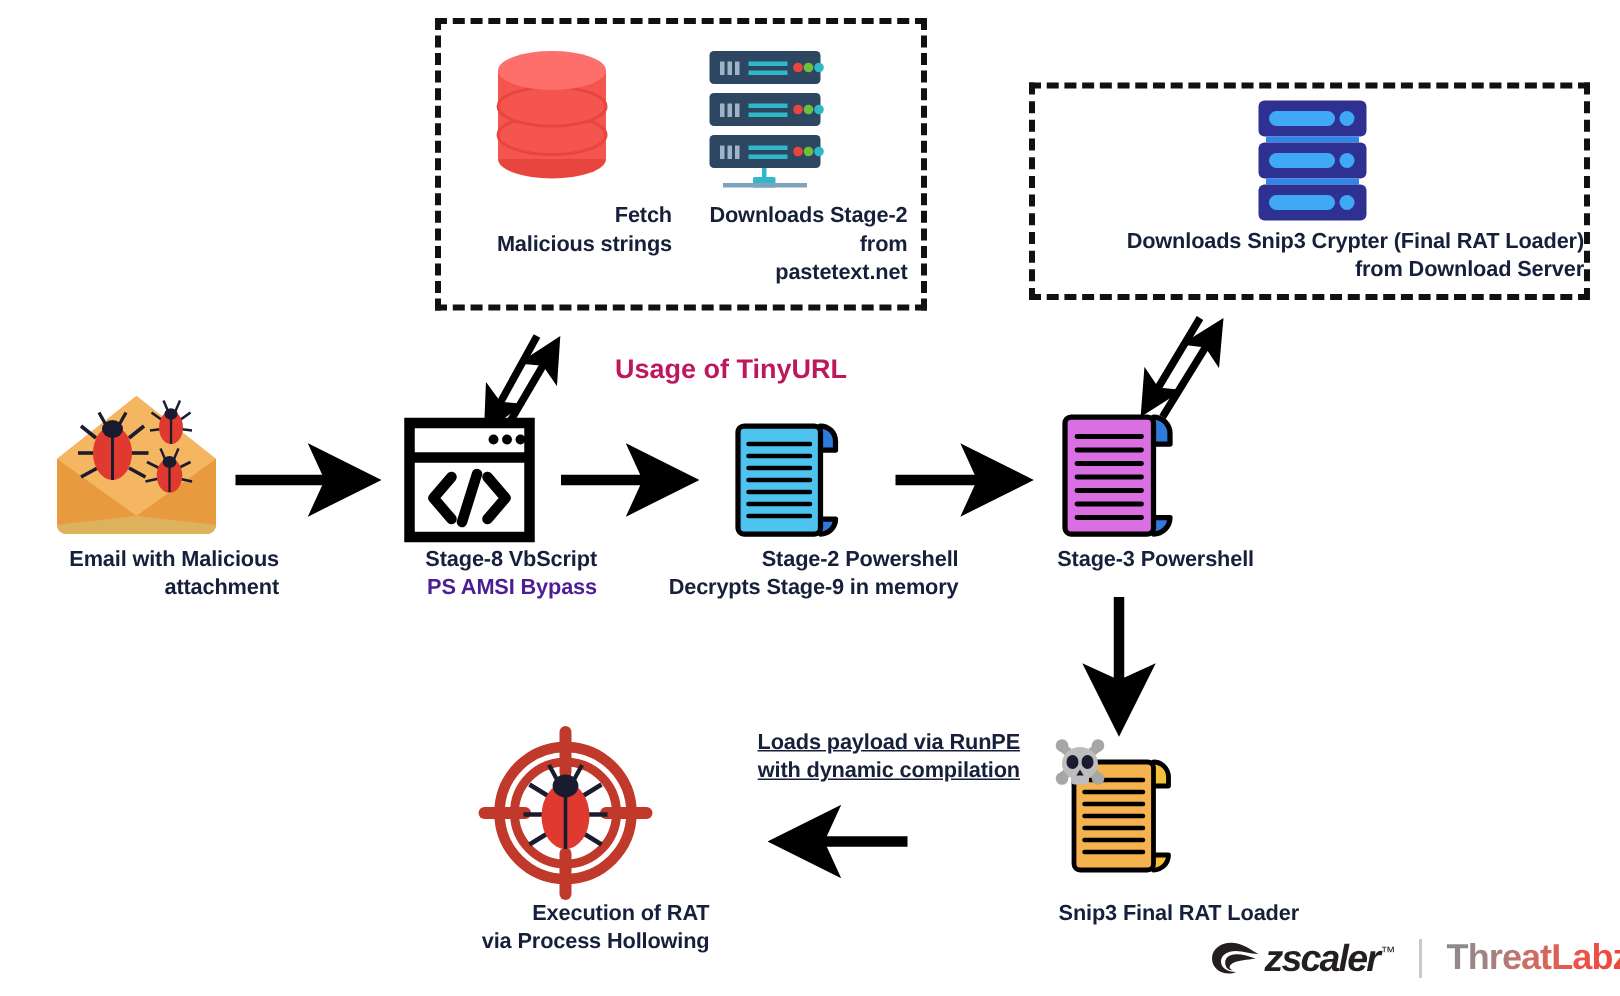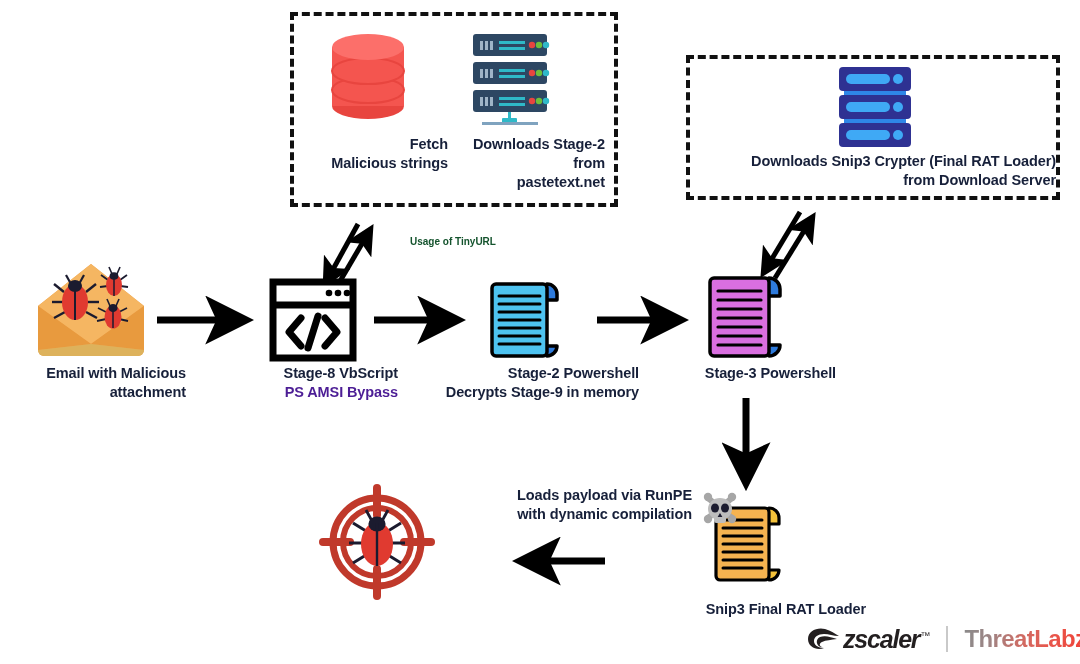--- a/index.html
+++ b/index.html
@@ -40,22 +40,22 @@
     line-height: 1.32;
     color: #17203a;
     letter-spacing: -0.1px;
   }
   .cap-line.red { color: #4c1d95; display: block; }
   .cap-line { display: block; }
 
   .note-red {
     position: absolute;
     font-weight: bold;
-    font-size: 10px;
-    color: #14532d;
+    font-size: 18px;
+    color: #be185d;
     white-space: nowrap;
   }
 
   
   .icon-wrap { position: absolute; }
   svg { display: block; overflow: visible; }
 
   
   .footer-logos {
     position: absolute;
@@ -361,21 +361,21 @@
         <ellipse cx="12" cy="18" rx="4" ry="4.6" fill="#1b1b2f"></ellipse>
         <ellipse cx="22" cy="18" rx="4" ry="4.6" fill="#1b1b2f"></ellipse>
         <path d="M17,23 l-2.4,4 l4.8,0 z" fill="#1b1b2f"></path>
       </g>
     </svg>
   </div>
   <div class="caption" style="left:640px; top:600px; width:226px;">
     <span class="cap-line">Snip3 Final RAT Loader</span>
   </div>
 
-  <div class="caption" style="left:460px; top:486px; width:232px;">
+  <div class="caption" style="left:448px; top:486px; width:232px;text-decoration:underline;">
     <span class="cap-line">Loads payload via RunPE</span>
     <span class="cap-line">with dynamic compilation</span>
   </div>
 
   <div class="icon-wrap" style="left:318px; top:483px;">
     <svg width="118" height="118" viewBox="0 0 118 118">
       <circle cx="59" cy="59" r="44" fill="none" stroke="#c0392b" stroke-width="7"></circle>
       <circle cx="59" cy="59" r="34" fill="none" stroke="#c0392b" stroke-width="6"></circle>
       <line x1="59" y1="5" x2="59" y2="32" stroke="#c0392b" stroke-width="8" stroke-linecap="round"></line>
       <line x1="59" y1="86" x2="59" y2="113" stroke="#c0392b" stroke-width="8" stroke-linecap="round"></line>
@@ -390,20 +390,24 @@
         <line x1="72" y1="60" x2="87" y2="60" stroke="#1b1b2f" stroke-width="3"></line>
         <line x1="70" y1="72" x2="83" y2="80" stroke="#1b1b2f" stroke-width="3"></line>
         <line x1="54" y1="38" x2="48" y2="27" stroke="#1b1b2f" stroke-width="2.8"></line>
         <line x1="64" y1="38" x2="70" y2="27" stroke="#1b1b2f" stroke-width="2.8"></line>
         <ellipse cx="59" cy="61" rx="16" ry="22" fill="#e03a30"></ellipse>
         <ellipse cx="59" cy="41" rx="8.6" ry="7.6" fill="#1b1b2f"></ellipse>
         <line x1="59" y1="40" x2="59" y2="83" stroke="#1b1b2f" stroke-width="2.4"></line>
       </g>
     </svg>
   </div>
+  <div class="caption" style="left:283px; top:600px; width:190px;">
+    <span class="cap-line">Execution of RAT</span>
+    <span class="cap-line">via Process Hollowing</span>
+  </div>
 
   <div class="footer-logos">
     <div class="zs-logo">
       <svg width="36" height="26" viewBox="0 0 36 26">
         <path d="M2,13 C2,5 11,1 19,3 C25,4.5 29,8 33,10 C27,10 23,8 18,8 C12,8 8,11 8,15 C8,19 12,22 18,22 C11,25 2,21 2,13 Z" fill="#231f20"></path>
         <path d="M14,11 C19,9 25,11 31,13 C25,14 20,14 16,16 C13,17.5 13,20 16,21 C10,21 9,13 14,11 Z" fill="#231f20"></path>
       </svg>
       <span style="font-size:25px; font-weight:bold; font-style:italic; letter-spacing:-1.2px; color:#231f20; margin-left:1px;">zscaler</span>
       <span style="font-size:10px; color:#231f20; vertical-align:top; margin-left:1px; margin-top:-8px;">™</span>
     </div>

